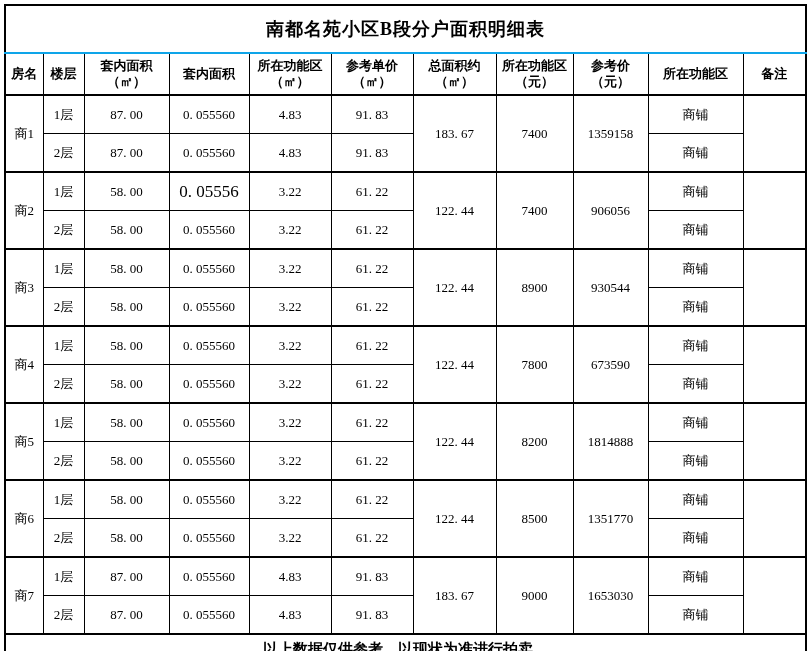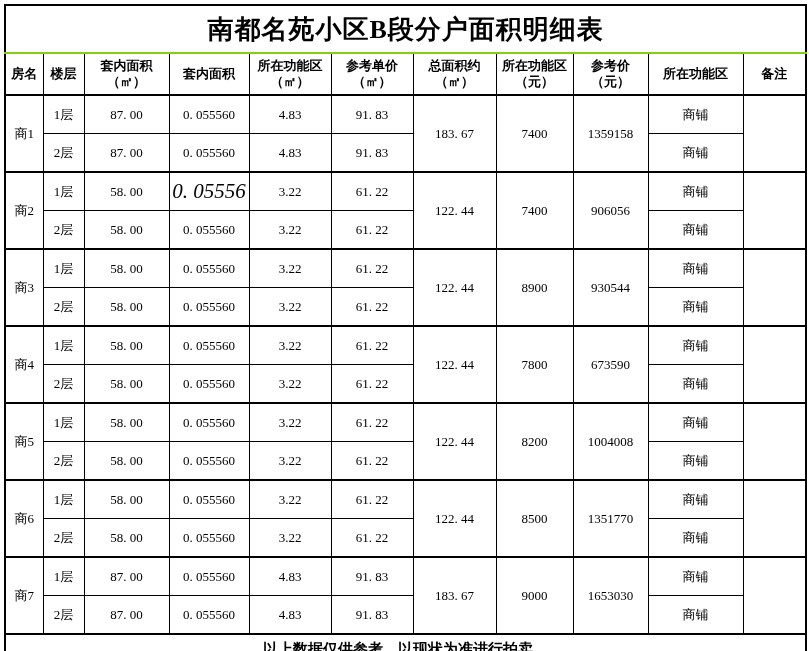--- a/index.html
+++ b/index.html
@@ -21,42 +21,41 @@
   th, td {
     border: 1px solid #000;
     text-align: center;
     vertical-align: middle;
     padding: 0;
     overflow: hidden;
     white-space: nowrap;
   }
   tr.title-row th {
     height: 46px;
-    font-size: 26px;
+    font-size: 18px;
     font-weight: bold;
     letter-spacing: 1px;
-    border-bottom: 2px solid #84cc16;
+    border-bottom: 2px solid #0ea5e9;
   }
   tr.header-row th {
     height: 40px;
     font-size: 13px;
     font-weight: bold;
     border-bottom: 2px solid #000;
     line-height: 1.2;
   }
   tbody td {
     height: 37px;
     font-size: 13px;
   }
   tbody tr.group-start td {
     border-top: 2px solid #000;
   }
   td.coeff-large {
-    font-size: 21px;
-    font-style: italic;
+    font-size: 17px;
   }
   tfoot td {
     height: 29px;
     font-size: 15px;
     font-weight: bold;
     border-top: 2px solid #000;
   }
   .hl { line-height: 1.25; }
 </style>
 </head>
@@ -209,21 +208,21 @@
       </tr>
       <tr class="group-start">
         <td rowspan="2">商5</td>
         <td>1层</td>
         <td>58. 00</td>
         <td>0. 055560</td>
         <td>3.22</td>
         <td>61. 22</td>
         <td rowspan="2">122. 44</td>
         <td rowspan="2">8200</td>
-        <td rowspan="2">1004008</td>
+        <td rowspan="2">1814888</td>
         <td>商铺</td>
         <td rowspan="2"></td>
       </tr>
       <tr>
         <td>2层</td>
         <td>58. 00</td>
         <td>0. 055560</td>
         <td>3.22</td>
         <td>61. 22</td>
         <td>商铺</td>

